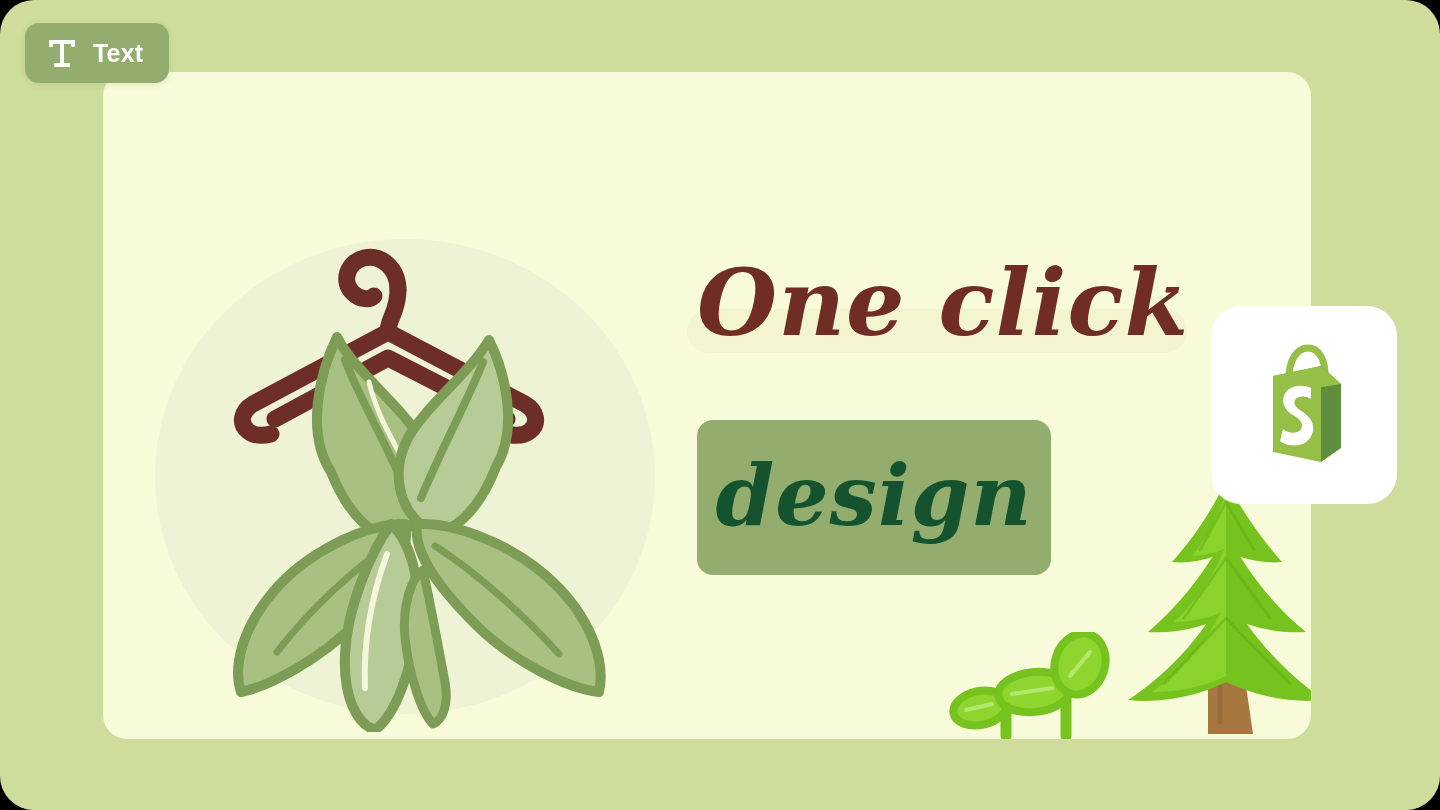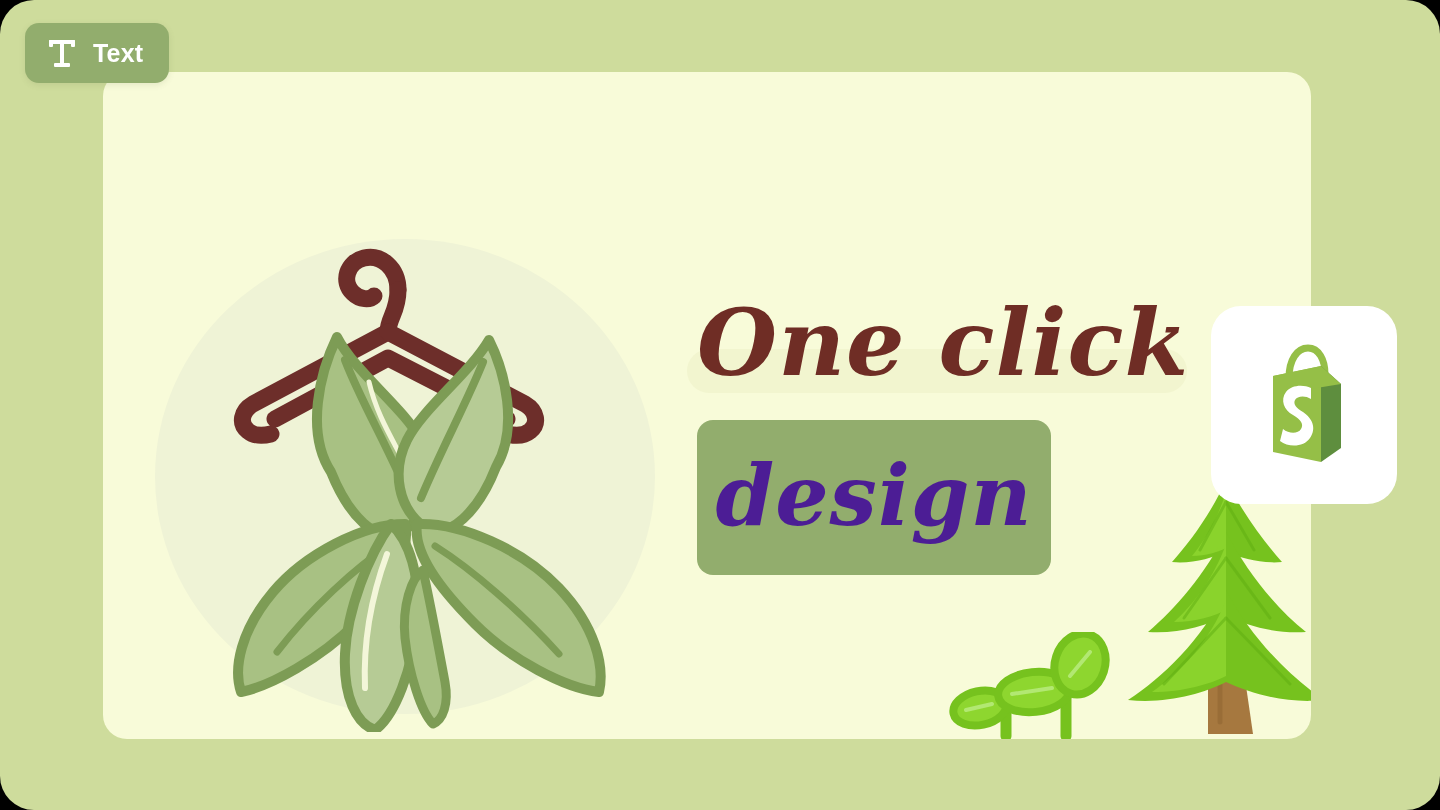--- a/index.html
+++ b/index.html
@@ -40,21 +40,21 @@
     cursor:pointer;box-shadow:0 2px 6px rgba(90,110,60,.13);
   }
   .tool-btn .label{
     color:#ffffff;font-size:25px;font-weight:700;letter-spacing:.2px;
     font-family:"Liberation Sans", sans-serif;white-space:nowrap;
   }
   .tool-ico{display:block;width:34px;height:34px;flex:0 0 34px;}
 
   
   .headline-wrap{
-    position:absolute;left:594px;top:185px;z-index:20;margin-top:40px;
+    position:absolute;left:594px;top:185px;z-index:20;
   }
   .headline-hl{
     position:absolute;left:-10px;top:52px;width:500px;height:44px;
     background:#f2f5cf;border-radius:22px;
   }
   .headline{
     position:relative;
     font-family:"DejaVu Serif", serif;
     font-style:italic;font-weight:700;
     font-size:92px;line-height:1;
@@ -64,21 +64,21 @@
   .design-chip{
     position:absolute;left:594px;top:348px;
     width:354px;height:155px;
     background:#92ad6d;border-radius:16px;
     display:flex;align-items:center;justify-content:center;
     z-index:20;
   }
   .design-chip .design-text{
     font-family:"DejaVu Serif", serif;
     font-style:italic;font-weight:700;font-size:84px;line-height:1;
-    color:#4c1d95;letter-spacing:1px;
+    color:#14532d;letter-spacing:1px;
     transform:translateY(-2px);
   }
 
   
   .shopify-card{
     position:absolute;left:1211px;top:306px;width:186px;height:198px;
     background:#ffffff;border-radius:30px;z-index:40;
     display:flex;align-items:center;justify-content:center;
   }
 

